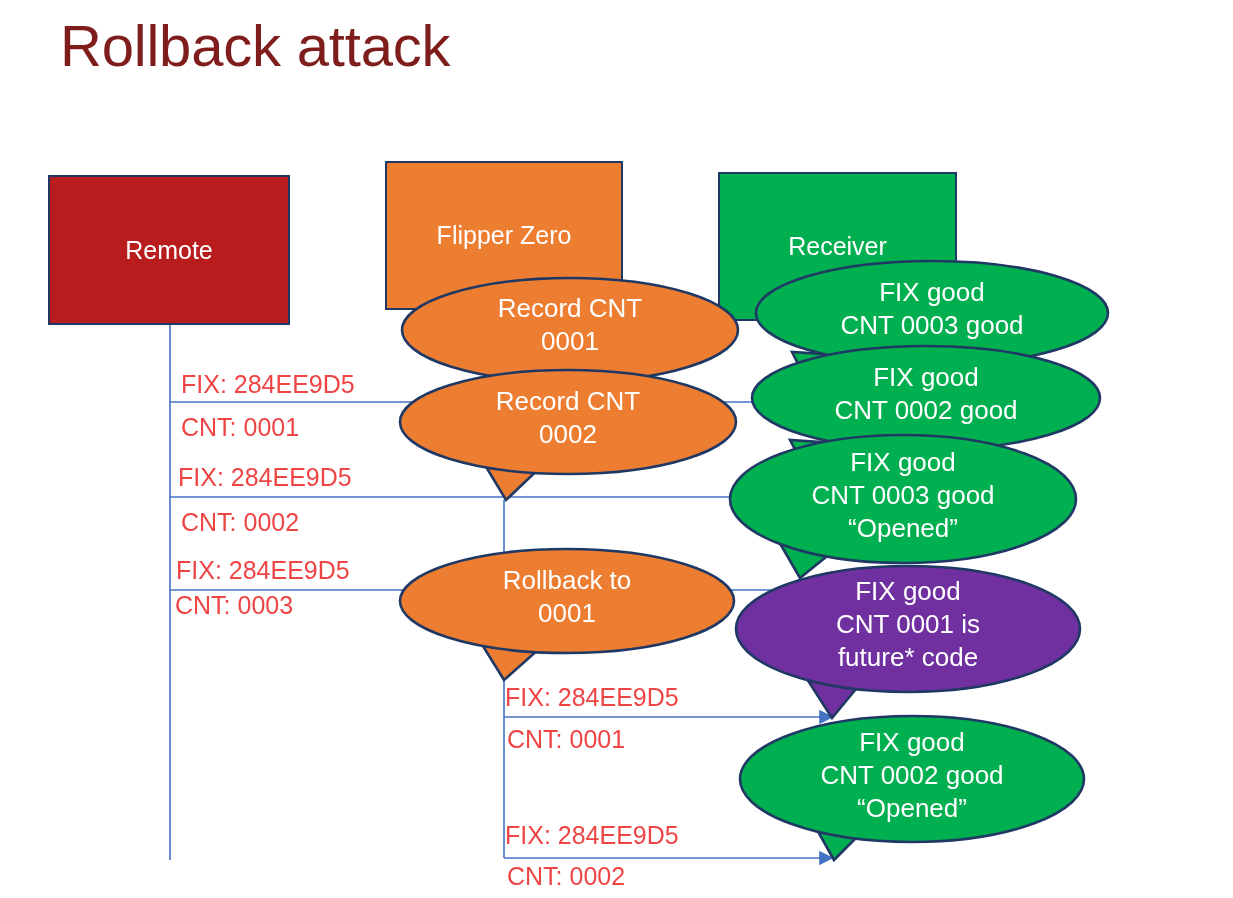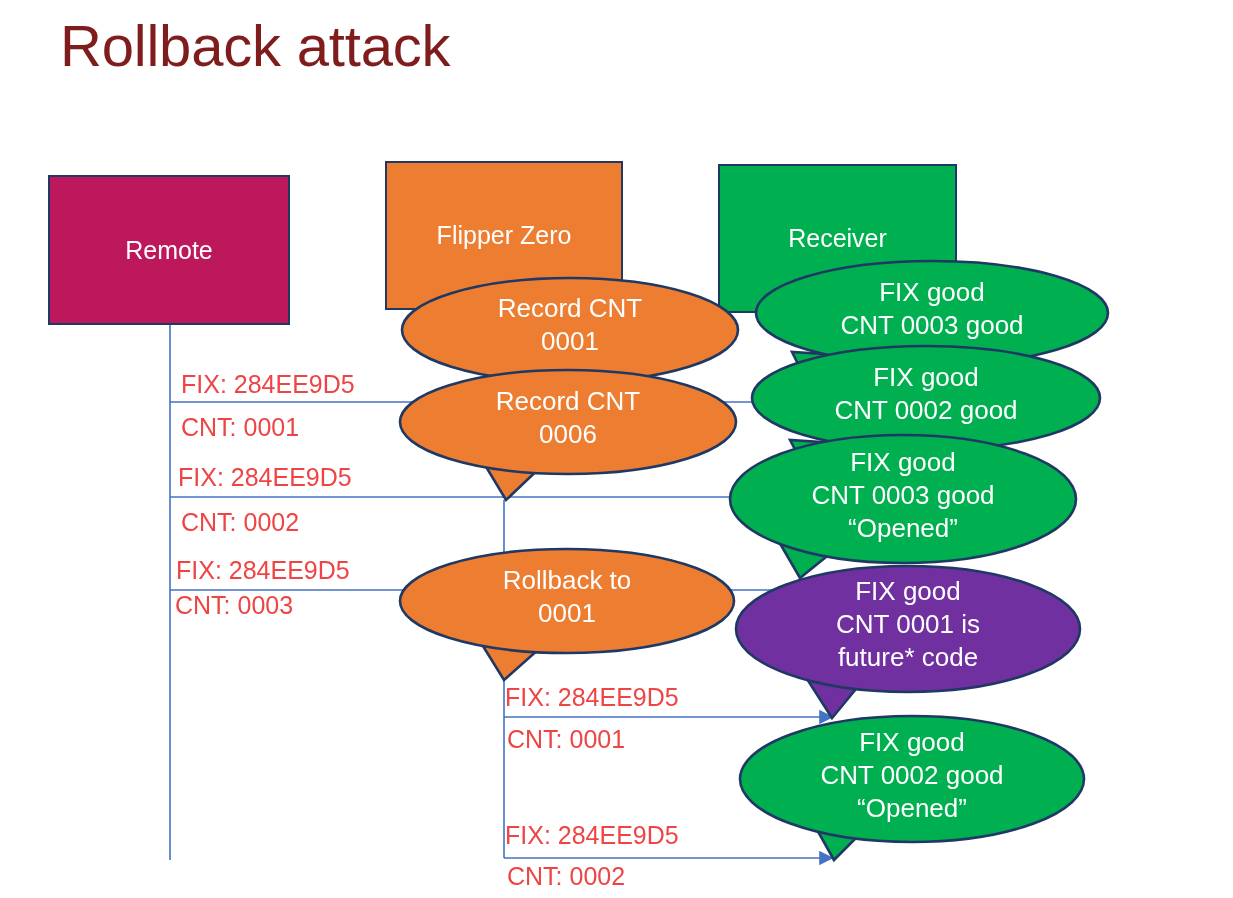--- a/index.html
+++ b/index.html
@@ -81,29 +81,29 @@
 
     <line x1="170" y1="497" x2="838" y2="497" stroke="#4472C4" stroke-width="1.6"></line>
 
     <line x1="170" y1="590" x2="838" y2="590" stroke="#4472C4" stroke-width="1.6"></line>
 
     <line x1="504" y1="717" x2="832" y2="717" stroke="#4472C4" stroke-width="1.6" marker-end="url(#arrowBlue)"></line>
 
     <line x1="504" y1="858" x2="832" y2="858" stroke="#4472C4" stroke-width="1.6" marker-end="url(#arrowBlue)"></line>
   </svg>
 
-  <div class="actor-box" style="left:48px;top:175px;width:242px;height:150px;background:#be185d;">
+  <div class="actor-box" style="left:48px;top:175px;width:242px;height:150px;background:#b91c1c;">
     <span>Remote</span>
   </div>
 
   <div class="actor-box" style="left:385px;top:161px;width:238px;height:149px;background:#ED7D31;">
     <span>Flipper Zero</span>
   </div>
 
-  <div class="actor-box" style="left:718px;top:164px;width:239px;height:149px;background:#00AF50;">
+  <div class="actor-box" style="left:718px;top:172px;width:239px;height:149px;background:#00AF50;">
     <span>Receiver</span>
   </div>
 
   <svg class="layer" viewBox="0 0 1233 898" xmlns="http://www.w3.org/2000/svg">
 
     <g>
       <path d="M474,352 L496,392 L540,356 Z" fill="#ED7D31" stroke="#1F3864" stroke-width="2.6"></path>
       <ellipse cx="570" cy="330" rx="168" ry="52" fill="#ED7D31" stroke="#1F3864" stroke-width="2.6"></ellipse>
     </g>
 
@@ -143,21 +143,21 @@
     </g>
   </svg>
 
   <div class="callout-text" style="left:442px;top:292px;width:256px;">
     <div>Record CNT</div>
     <div>0001</div>
   </div>
 
   <div class="callout-text" style="left:440px;top:385px;width:256px;">
     <div>Record CNT</div>
-    <div>0006</div>
+    <div>0002</div>
   </div>
 
   <div class="callout-text" style="left:439px;top:564px;width:256px;">
     <div>Rollback to</div>
     <div>0001</div>
   </div>
 
   <div class="callout-text" style="left:804px;top:276px;width:256px;">
     <div>FIX good</div>
     <div>CNT 0003 good</div>

